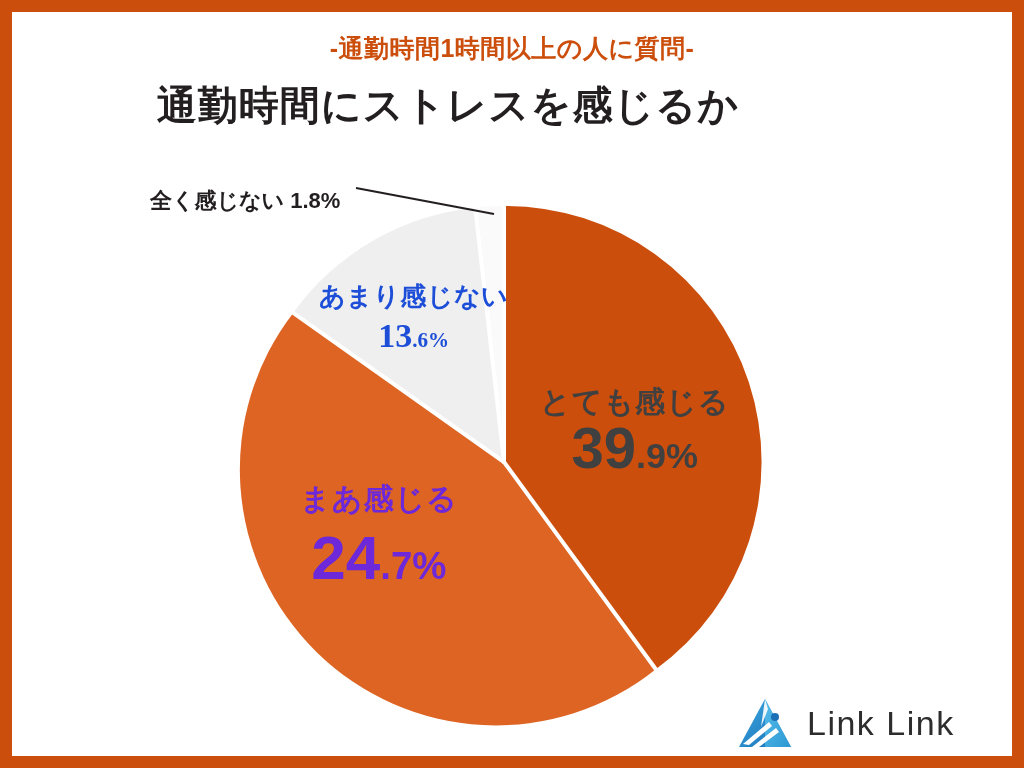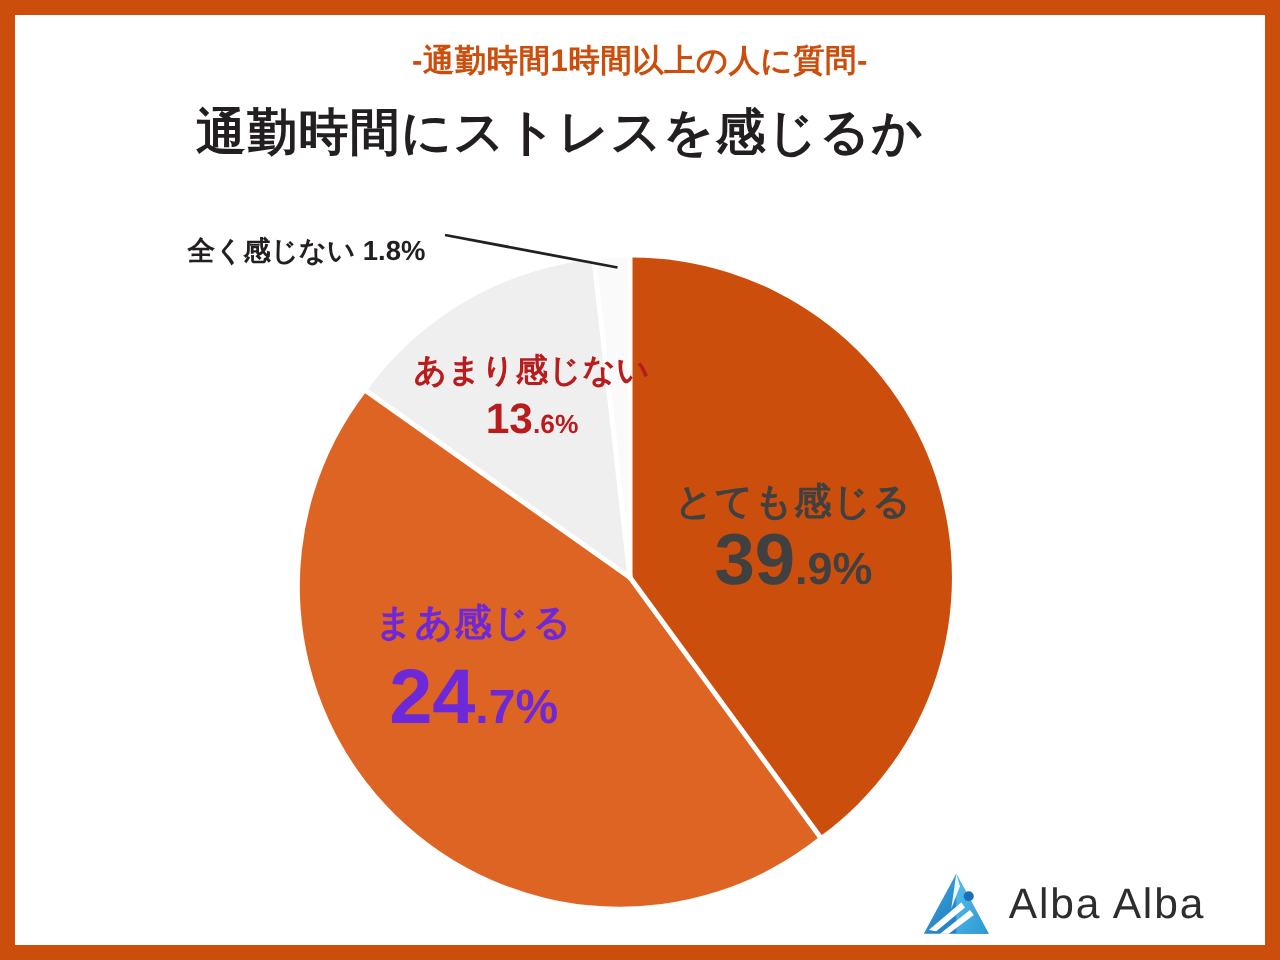--- a/index.html
+++ b/index.html
@@ -93,22 +93,23 @@
   
   #label-maa {
     left: 300px; top: 483px;
     color: #6d28d9;
   }
   #label-maa .name { font-size: 30px; letter-spacing: 1px; }
   #label-maa .val  { font-size: 62px; margin-top: 10px; }
 
   
   #label-amari {
-    left: 331px; top: 283px;
-    color: #b91c1c;
+    left: 319px; top: 283px;
+    color: #1d4ed8;
+    font-family: Liberation Serif, serif;
   }
   #label-amari .name { font-size: 26px; letter-spacing: 0.5px; }
   #label-amari .val  { font-size: 34px; margin-top: 8px; }
 
   
   #label-mattaku {
     position: absolute;
     left: 150px; top: 172px;
     color: #231f20;
     font-size: 22px;
@@ -202,16 +203,16 @@
       <path d="M 30 2 L 56 50 L 4 50 Z" fill="url(#gA)"></path>
 
       <path d="M 30 2 L 56 50 L 30 50 Z" fill="url(#gB)" opacity="0.85"></path>
 
       <path d="M 8 47 L 34 25 L 37 29 L 14 48 Z" fill="#ffffff"></path>
       <path d="M 17 50 L 41 31 L 44 35 L 24 50 Z" fill="#ffffff"></path>
       <path d="M 30 2 L 33 12 L 26 30 Z" fill="#ffffff" opacity="0.9"></path>
 
       <circle cx="40" cy="20" r="4" fill="#1a6fb5"></circle>
     </svg>
-    <span class="logo-text">Alba Alba</span>
+    <span class="logo-text">Link Link</span>
   </div>
 
 </div>
 
 </body></html>

